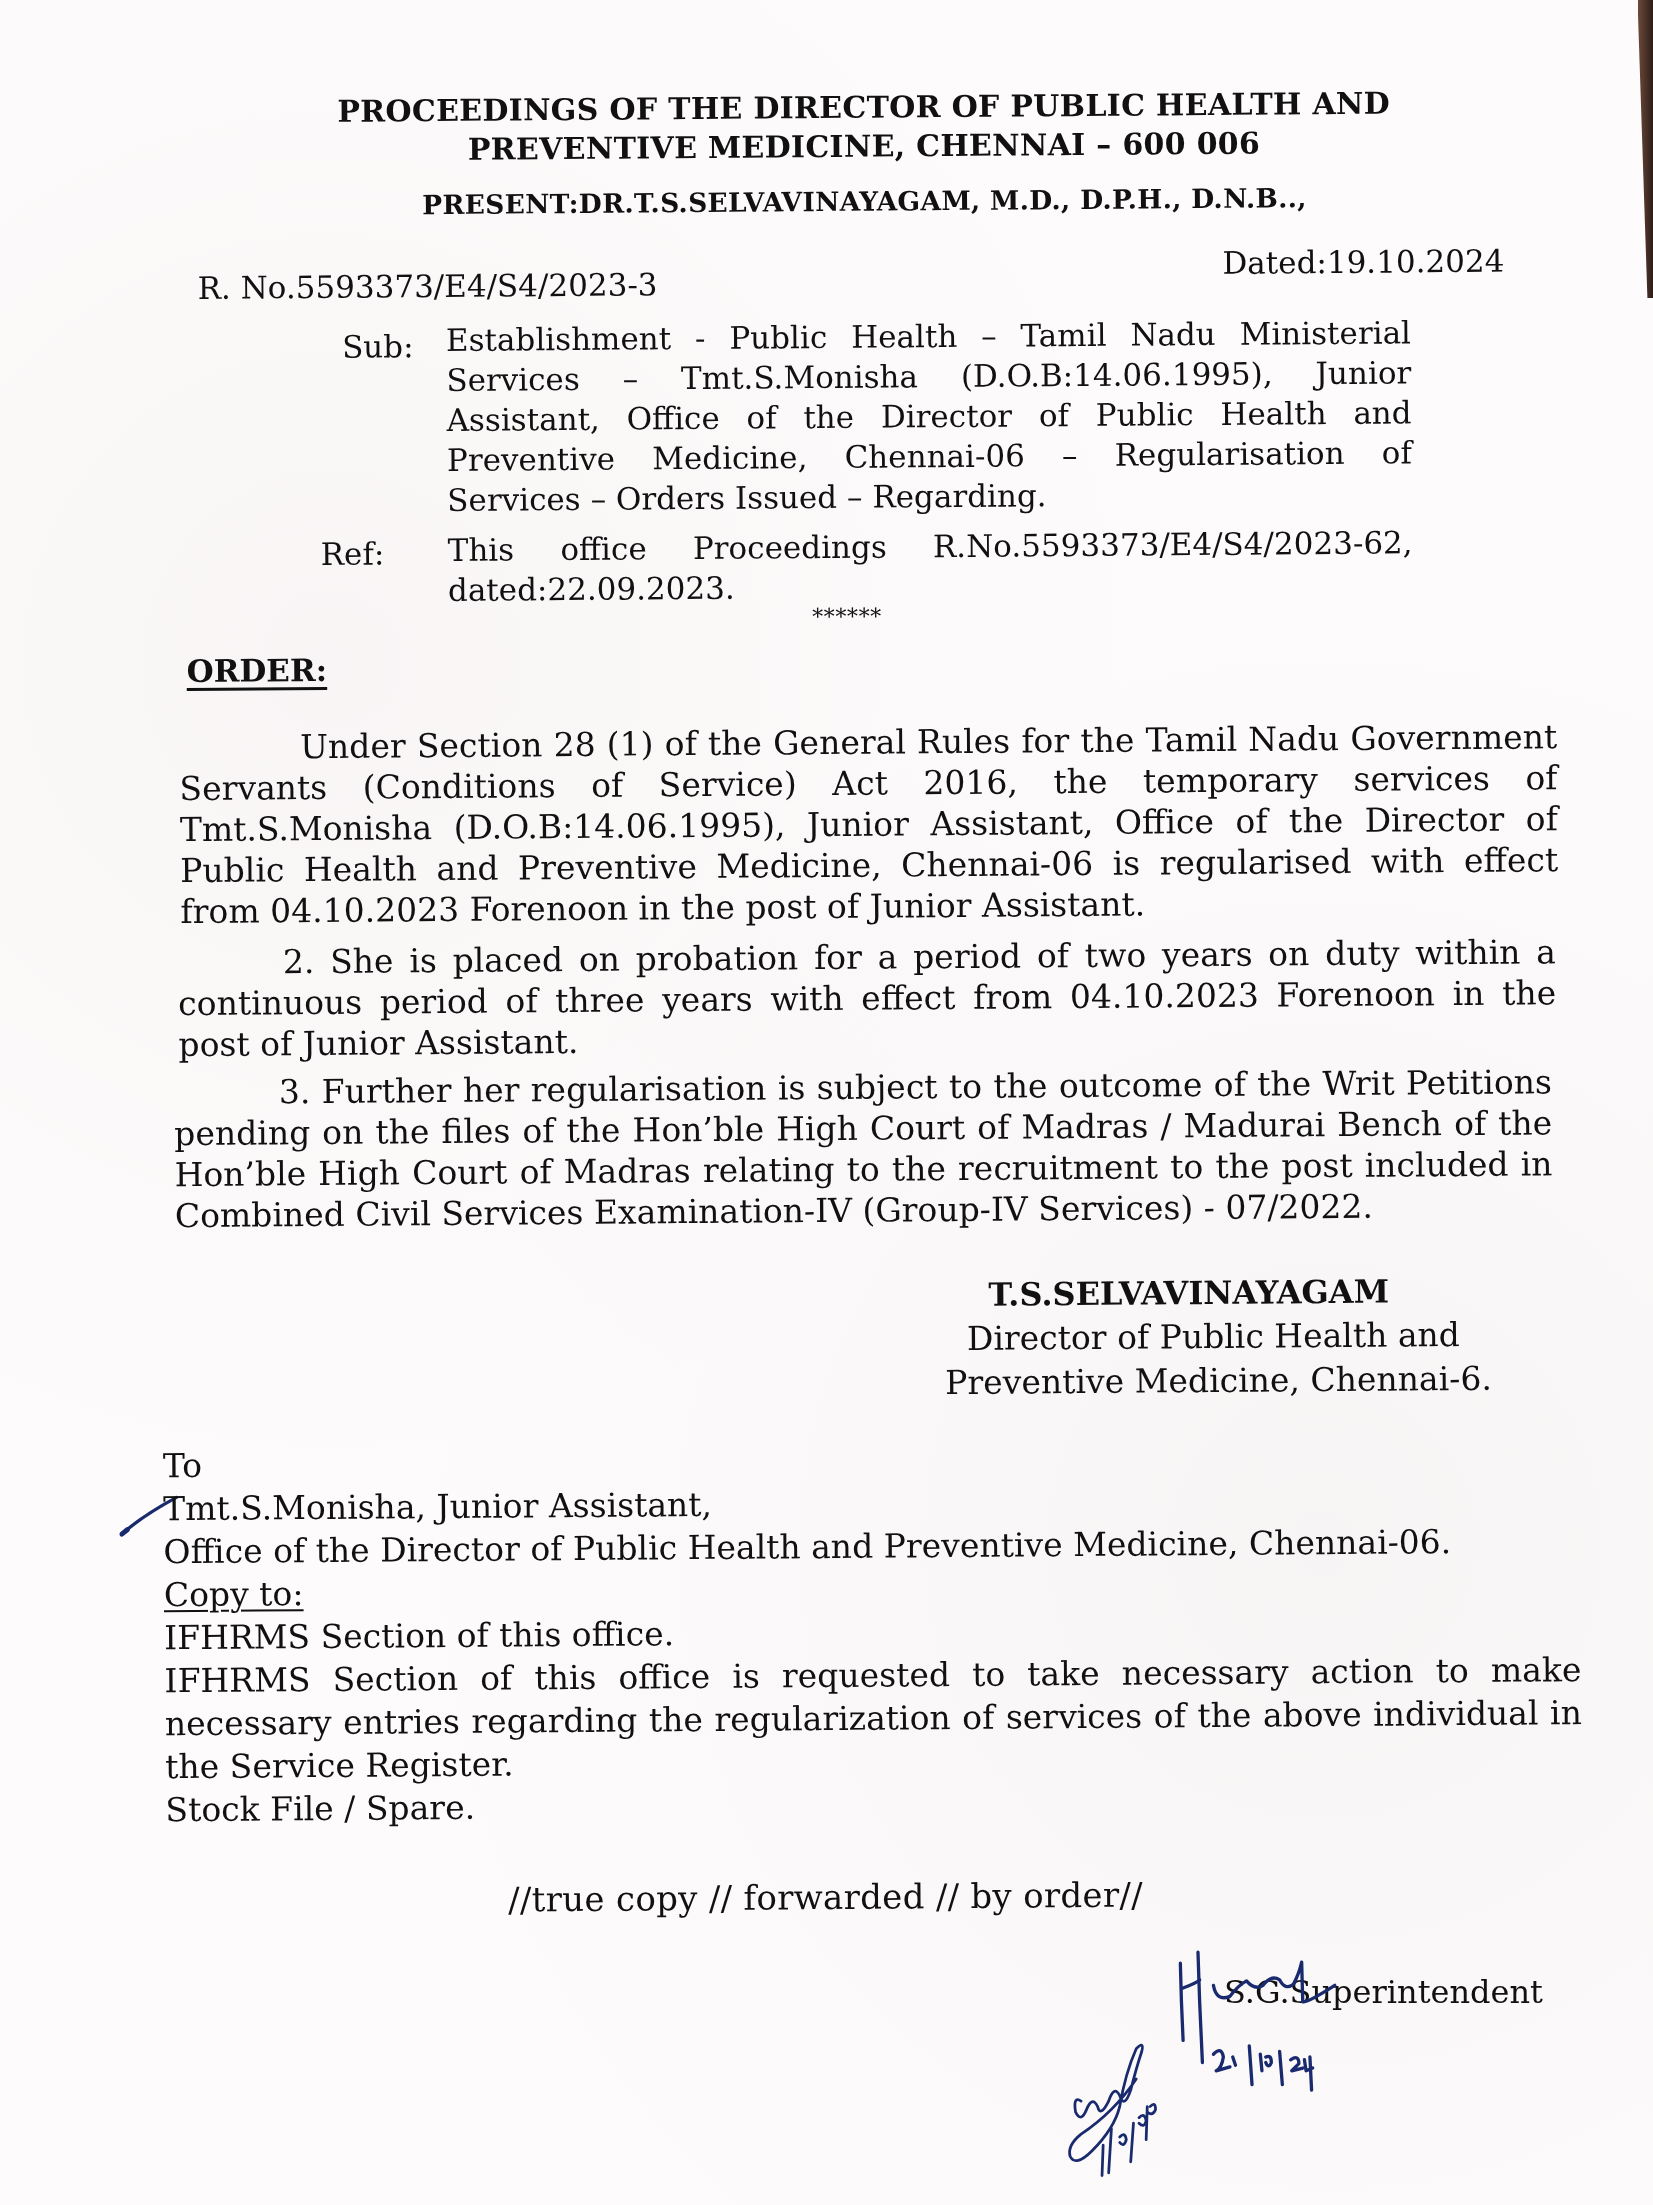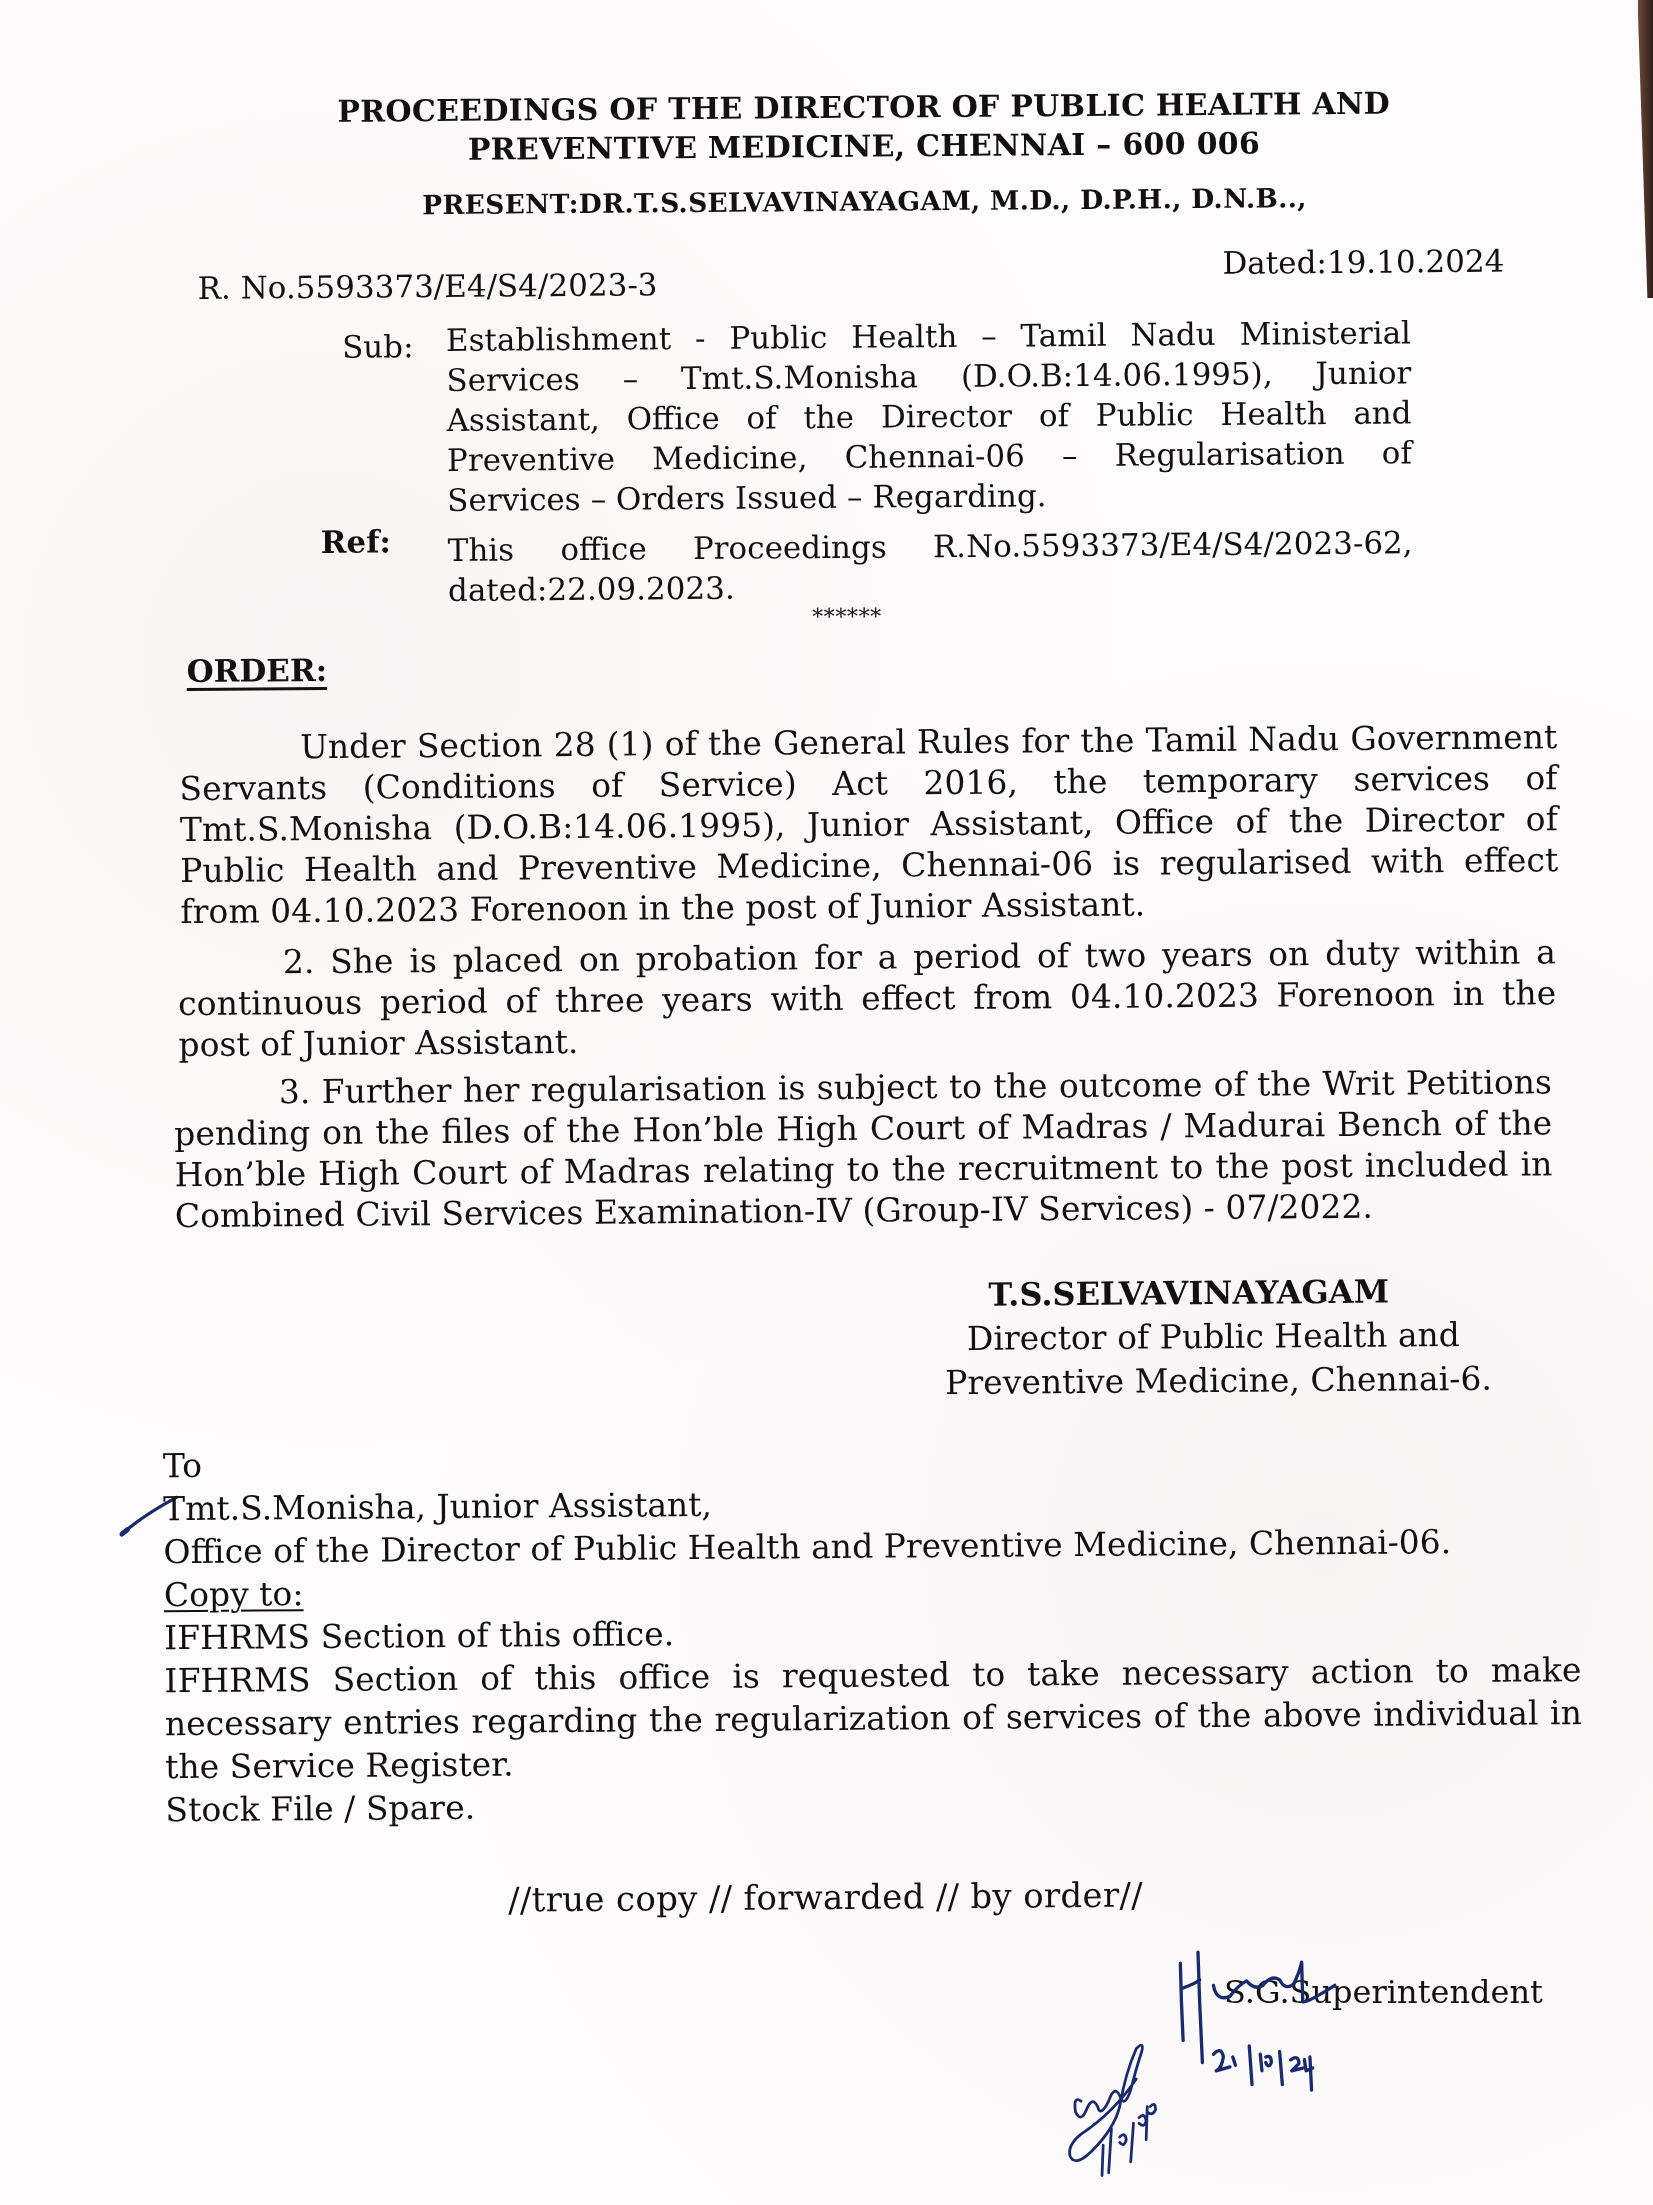--- a/index.html
+++ b/index.html
@@ -66,21 +66,21 @@
   }
   .textcol {
     position: absolute;
     left: 452px; width: 965px;
     font-size: 31px;
     line-height: 40px;
     text-align: justify;
   }
   .sub-label { top: 325px; margin-left: 23px; }
   .sub-text { top: 317px; }
-  .ref-label { top: 520px; font-weight: bold; }
+  .ref-label { top: 532px; }
   .ref-text { top: 527px; }
   .stars {
     position: absolute;
     left: 816px; top: 604px;
     font-size: 22px;
     letter-spacing: 0.6px;
   }
   .order-head {
     position: absolute;
     left: 190px; top: 648px;

